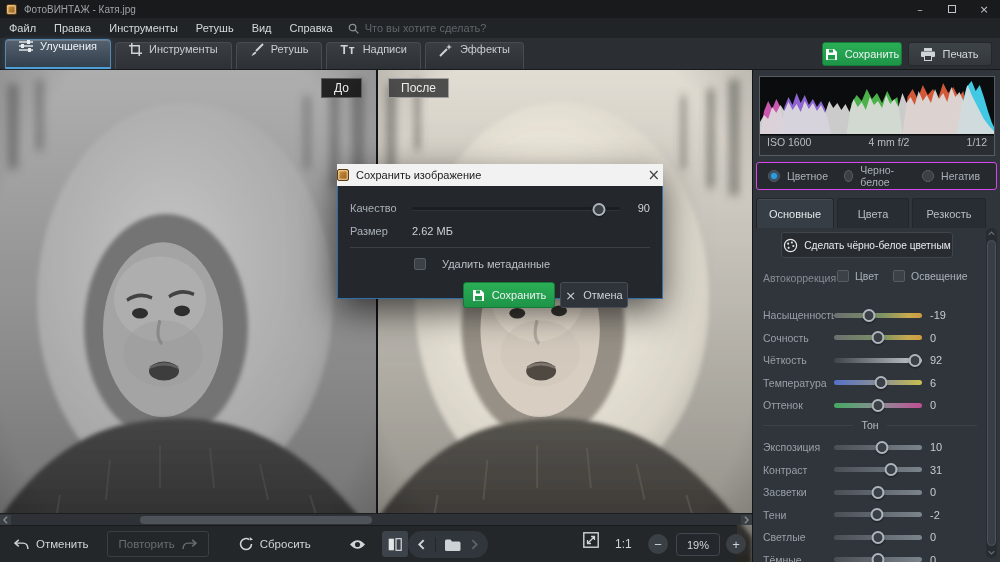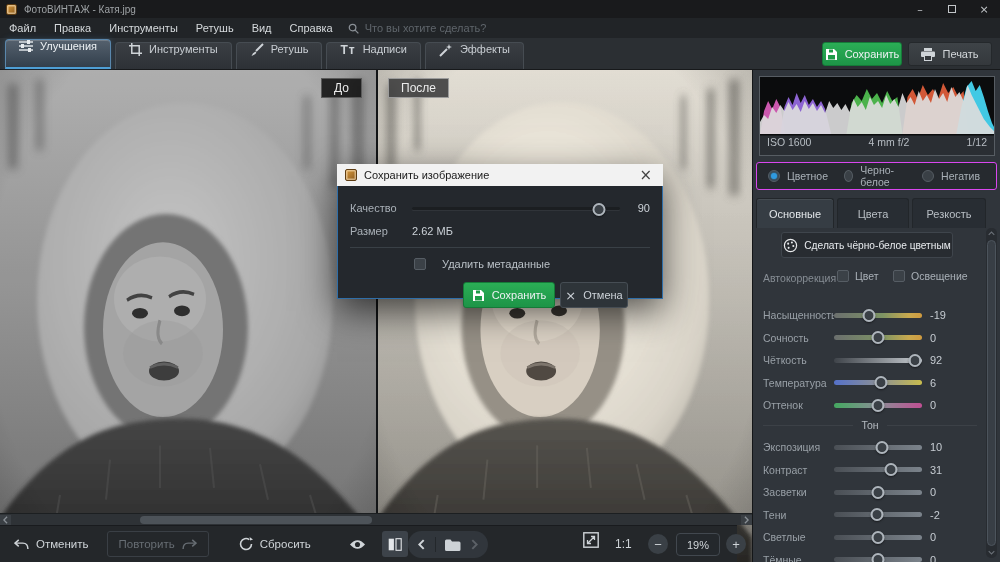--- a/index.html
+++ b/index.html
@@ -131,21 +131,21 @@
   .tonehead::before, .tonehead::after { content:""; flex:1; height:1px; background:#3c4147; }
   .vscroll { position:absolute; right:3px; top:158px; width:11px; height:330px;
     background:#282c31; border-radius:5px; }
   .vs-arrow { position:absolute; left:0; width:11px; height:11px; color:#6a7077; font-size:7px;
     display:flex; align-items:center; justify-content:center; }
   .vs-thumb { position:absolute; left:1px; top:12px; bottom:12px; width:9px;
     background:#383e45; border:1px solid #4c545c; border-radius:5px; }
   
   .dialog { position:absolute; left:337px; top:164px; width:326px; z-index:20;
     box-shadow:0 12px 34px rgba(0,0,0,.65); }
-  .dlg-title { height:22px; background:#f2f2f2; display:flex; align-items:center; padding:0 8px; }
+  .dlg-title { height:22px; background:#f2f2f2; display:flex; align-items:center; padding:0 0; }
   .dlg-title .appicon { margin-left:0; width:12px; height:12px; }
   .dlg-name { flex:1; margin-left:7px; color:#1a1a1a; font-size:11px; }
   .dlg-x { color:#444; font-size:15px; line-height:1; padding:0 3px; font-family:"DejaVu Sans",sans-serif; }
   .dlg-body { background:#24282d; border:1px solid #2f6ea8; border-top:none; padding:10px 12px 12px; height:113px; }
   .drow { display:flex; align-items:center; height:24px; }
   .dlabel { flex:0 0 62px; color:#a9b0b7; }
   .dtrack { position:relative; flex:1; height:3px; background:#1b1e21; border-radius:2px;
     box-shadow:0 1px 0 rgba(255,255,255,.06); }
   .dval { flex:0 0 30px; text-align:right; color:#ccd2d8; }
   .dsize { color:#ccd2d8; }

